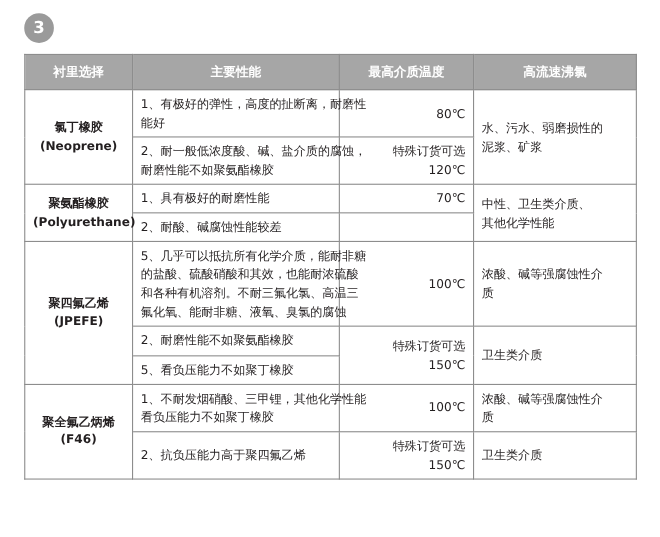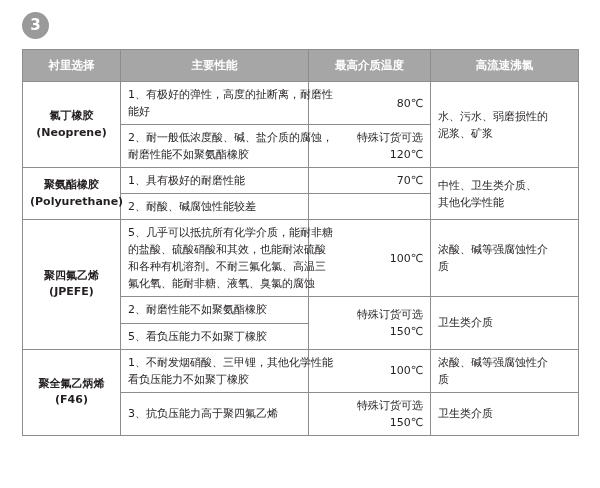--- a/index.html
+++ b/index.html
@@ -239,21 +239,21 @@
             <td class="temp">
               <div class="nowrapline">100℃</div>
             </td>
             <td class="range">
               <div class="nowrapline">浓酸、碱等强腐蚀性介</div>
               <div class="nowrapline">质</div>
             </td>
           </tr>
           <tr>
             <td class="perf">
-              <div class="nowrapline">3、抗负压能力高于聚四氟乙烯</div>
+              <div class="nowrapline">2、抗负压能力高于聚四氟乙烯</div>
             </td>
             <td class="temp">
               <div class="nowrapline">特殊订货可选</div>
               <div class="nowrapline">150℃</div>
             </td>
             <td class="range">
               <div class="nowrapline">卫生类介质</div>
             </td>
           </tr>
         </tbody>

